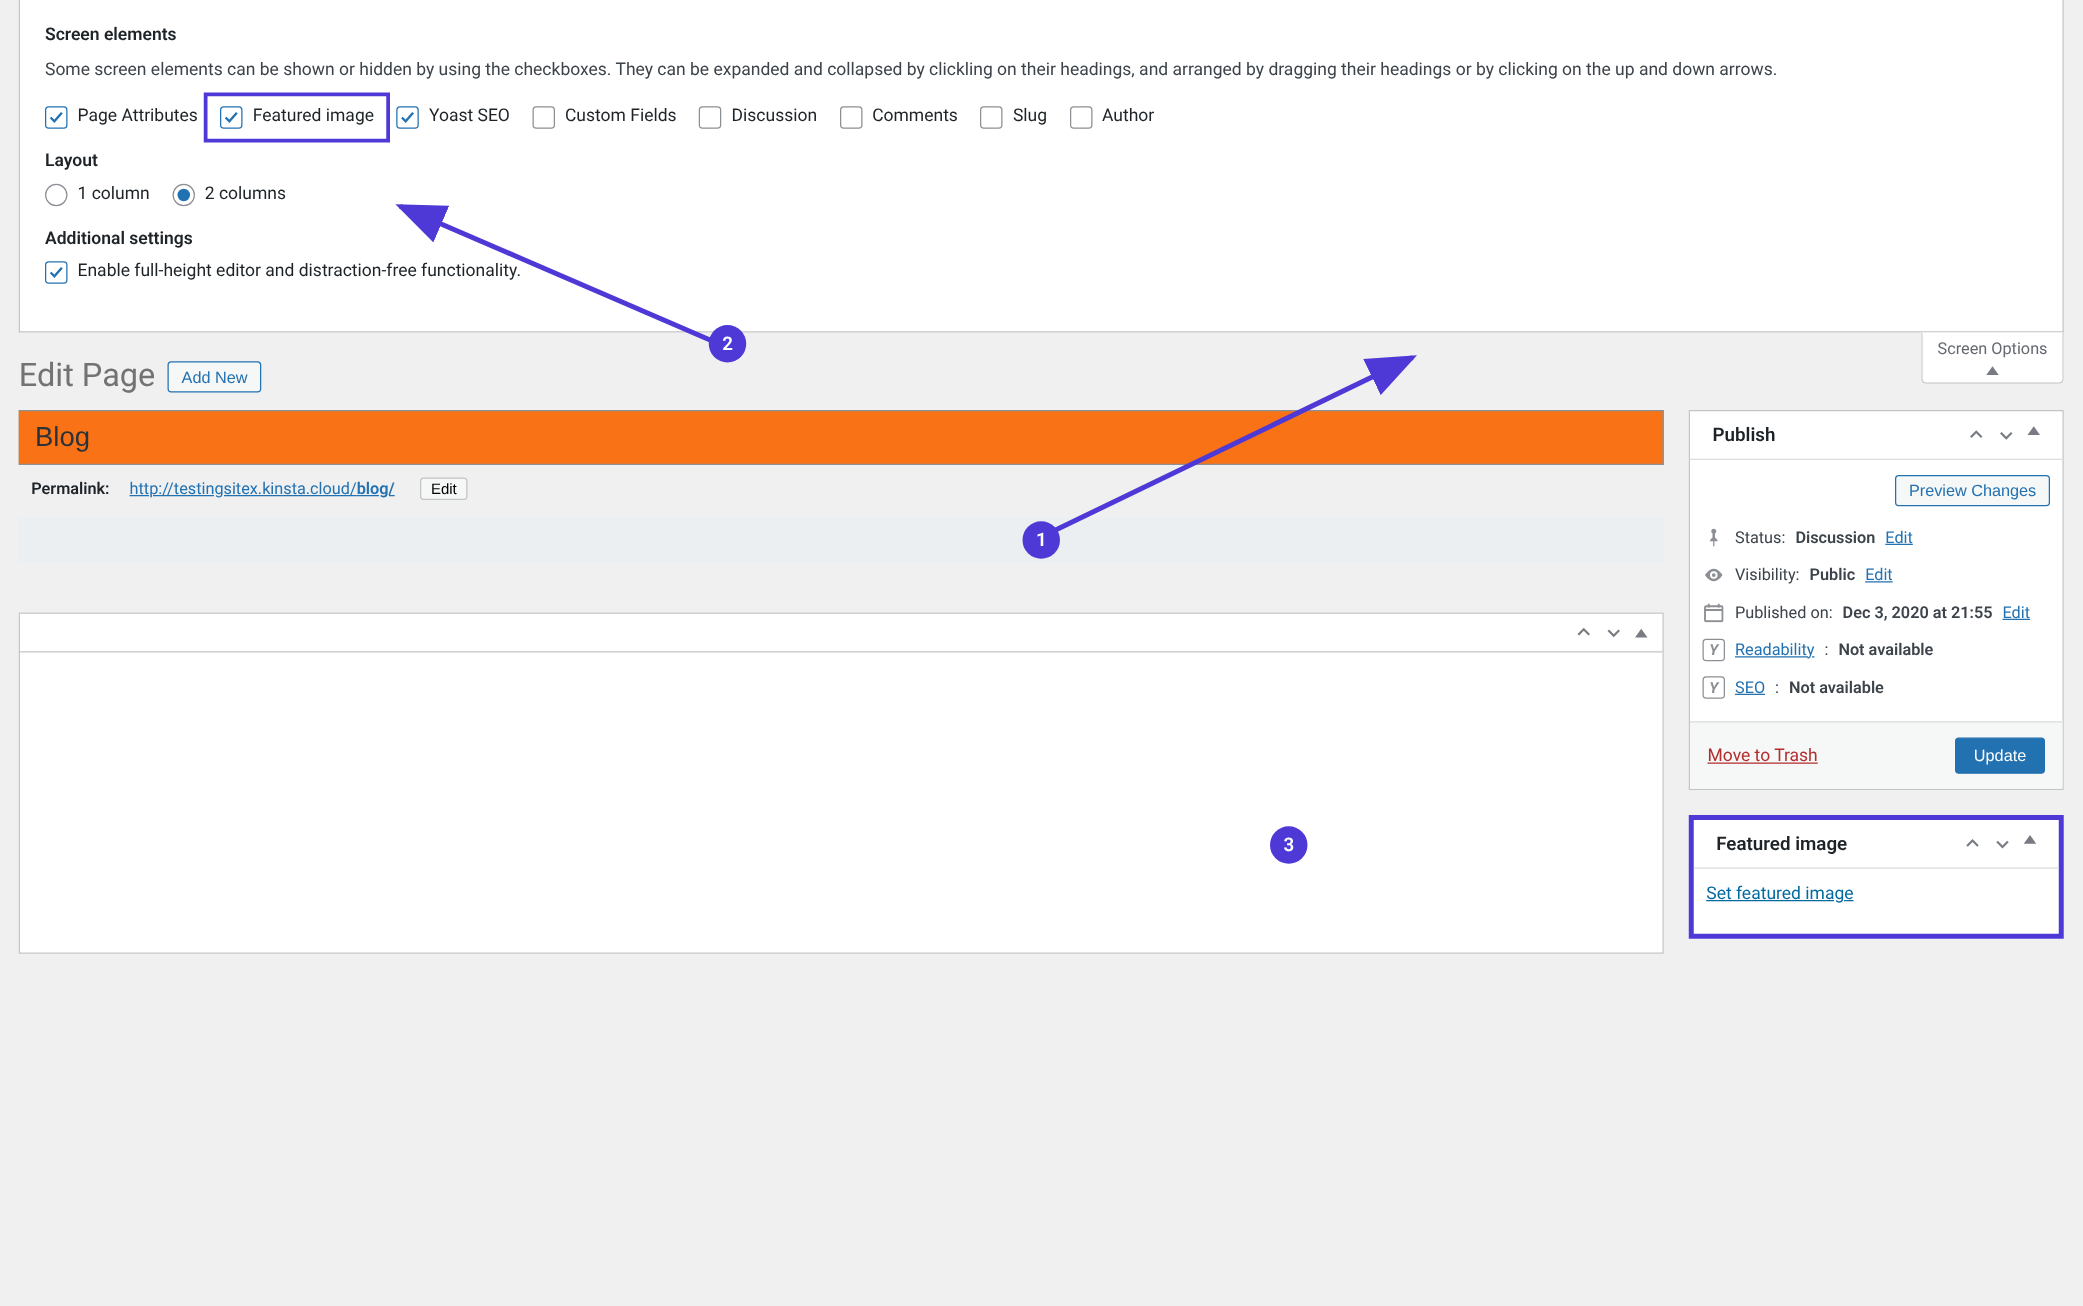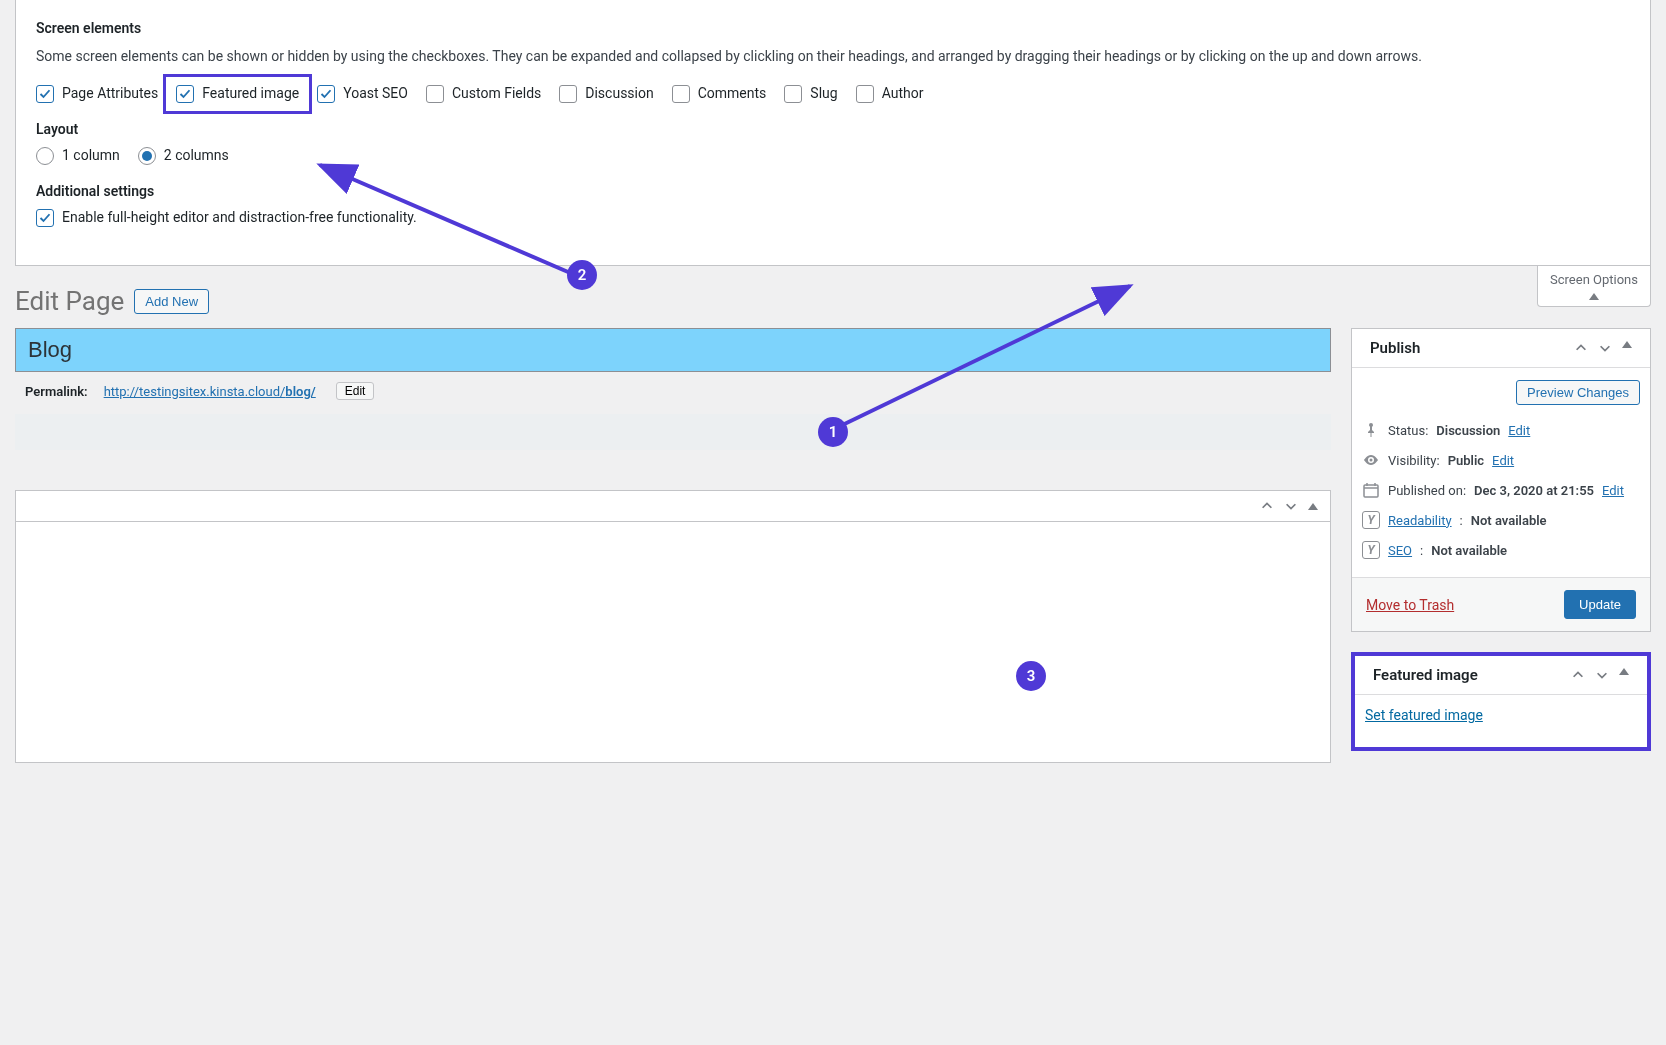--- a/index.html
+++ b/index.html
@@ -133,21 +133,21 @@
     gap: 20px;
     align-items: flex-start;
   }
   .col-main { flex: 1; min-width: 0; }
   .col-side { width: 300px; flex-shrink: 0; }
   .title-input {
     width: 100%;
     font-size: 22px;
     padding: 8px 12px;
     border: 1px solid #8c8f94;
-    background: #7dd3fc;
+    background: #f97316;
     color: #2c3338;
     outline: none;
   }
   .permalink-row {
     padding: 10px 10px 14px 10px;
     font-size: 13px;
     display: flex;
     align-items: center;
     gap: 16px;
     flex-wrap: wrap;

